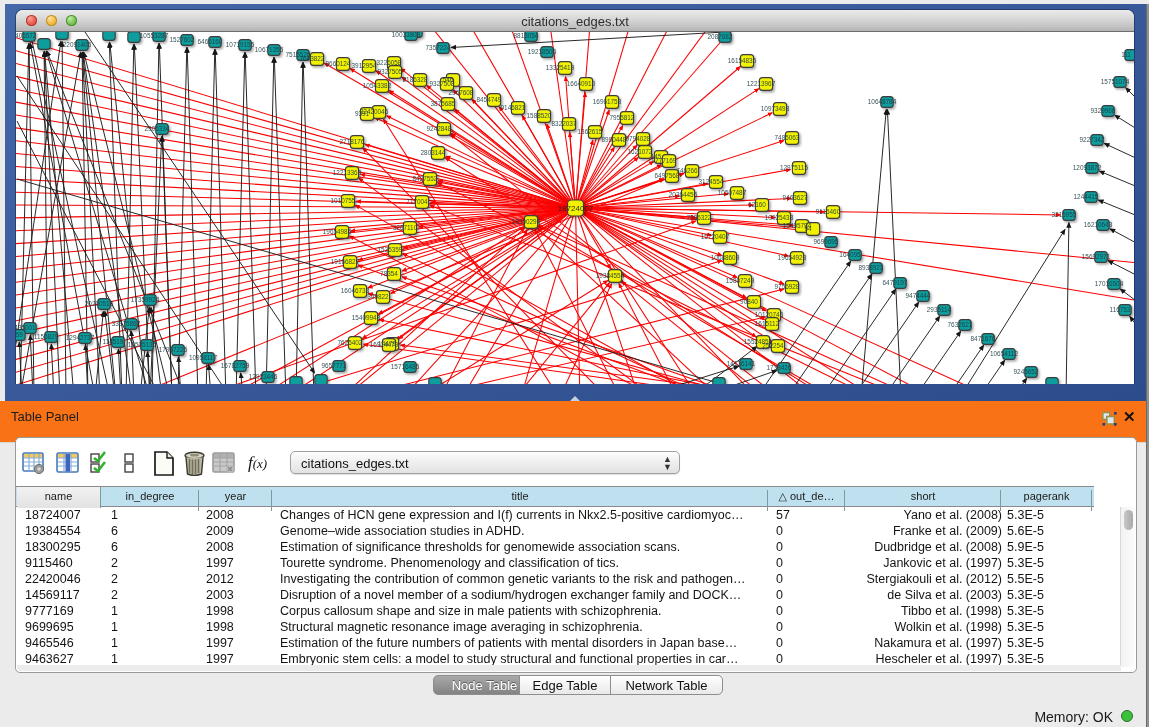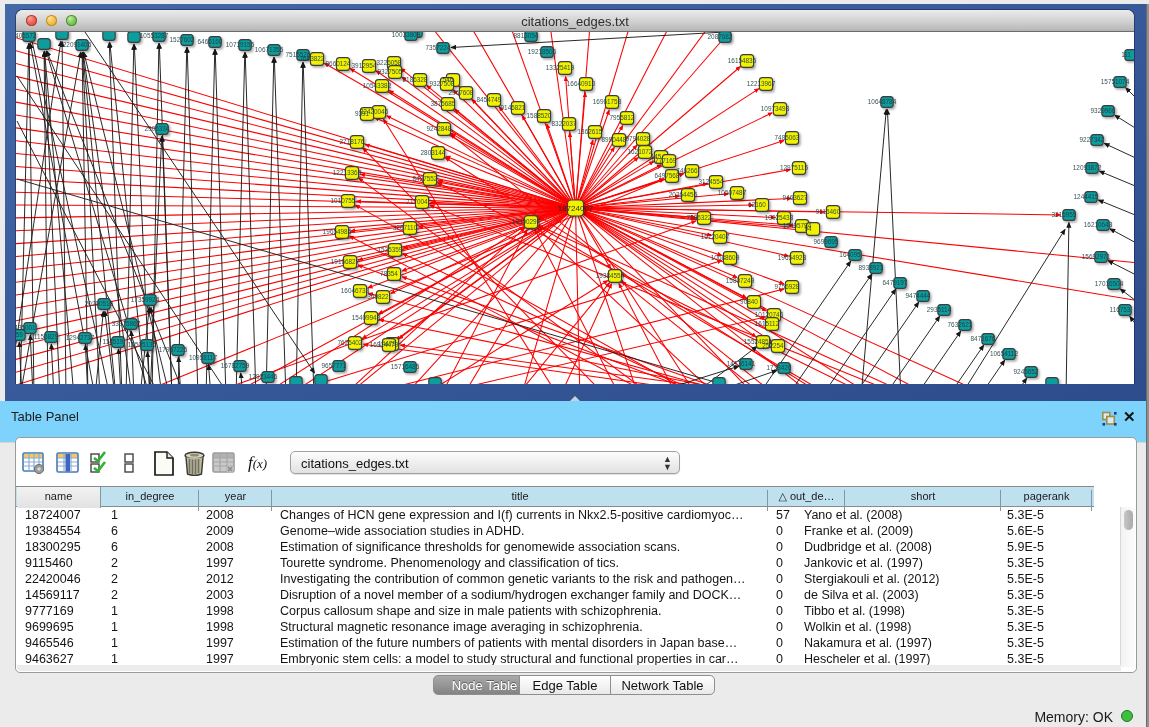--- a/index.html
+++ b/index.html
@@ -16,50 +16,50 @@
 #tl2{left:30px;background:radial-gradient(circle at 35% 30%,#fbe2a2,#f6c04f 45%,#dd9f27);box-shadow:inset 0 0 0 1px #c08c1e}
 #tl3{left:50px;background:radial-gradient(circle at 35% 30%,#c0eda4,#82ca61 45%,#55a436);box-shadow:inset 0 0 0 1px #4d8f2f}
 #net{position:absolute;left:0;top:22px;background:#fff}
 #net line.r{stroke:#fb0100;stroke-width:1.05}
 #net line.b{stroke:#1e1e1e;stroke-width:0.95}
 #net .tn{fill:#0b9d9d;stroke:#3d3d3d;stroke-width:1.1}
 #net .yn{fill:#f2f200;stroke:#3d3d3d;stroke-width:1.1}
 #net .lb{font-size:6.4px;fill:#1c3a40;text-anchor:middle;opacity:.92}
 #net .hb{font-size:8px;fill:#222}
 #rstrip{position:absolute;left:1146px;top:4px;width:3px;height:723px;background:#909090;border-left:1px solid #6b6b6b}
-#tphead{position:absolute;left:0;top:401px;width:1146px;height:42px;background:#7dd3fc;border-bottom:1px solid #d6d6d6}
+#tphead{position:absolute;left:0;top:401px;width:1146px;height:42px;background:#f97316;border-bottom:1px solid #d6d6d6}
 #tphead .t{position:absolute;left:11px;top:8px;font-size:13px;color:#1c1c1c}
 #grip{position:absolute;left:570px;top:396px;width:0;height:0;border-left:5px solid transparent;border-right:5px solid transparent;border-bottom:5px solid #c7d0de}
 #float{position:absolute;left:1102px;top:411px;width:15px;height:15px}
 #xbtn{position:absolute;left:1123px;top:408px;font-size:15px;font-weight:bold;color:#111}
 #panel{position:absolute;left:15px;top:437px;width:1122px;height:236px;background:#fff;
  border:1px solid #9a9a9a;border-radius:5px}
 .tbi{position:absolute;top:13px}
 .fx{position:absolute;left:232px;top:15px;font-size:17px;font-style:italic;font-family:"Liberation Serif",serif;color:#111;font-weight:normal}
 .fx span{font-size:13px}
 #combo{position:absolute;left:274px;top:13px;width:390px;height:23px;border:1px solid #a0a0a0;border-radius:5px;
  background:linear-gradient(#fdfdfd,#ececec 60%,#e2e2e2);box-shadow:0 1px 1px rgba(0,0,0,.12)}
 #combo .v{position:absolute;left:10px;top:4px;font-size:13px;color:#111}
 #combo .a{position:absolute;right:7px;top:3px;font-size:9px;color:#333;line-height:8px;text-align:center}
 #thead{position:absolute;left:0px;top:48px;width:1078px;height:21px;background:#bfe0ee;
  border-top:1px solid #8a8a8a;border-bottom:1px solid #8a8a8a;font-size:11px;color:#1b1b1b}
 #thead span{position:absolute;top:3px;text-align:center;border-right:1px solid #7e99a4;height:21px}
 #rows{position:absolute;left:0;top:69px;width:1104px;font-size:12.5px;color:#141414}
 .tr{position:relative;height:16px;white-space:nowrap}
 .tr span{position:absolute;top:1px}
 .c0{left:9px}.c1{left:95px}.c2{left:190px}.c3{left:264px}.c4{left:760px}
-.c5{left:788px;width:156px;text-align:left}.c6{left:991px}
+.c5{left:830px;width:156px;text-align:right}.c6{left:991px}
 #vsb{position:absolute;right:1px;top:69px;width:15px;height:160px;background:linear-gradient(90deg,#f2f2f2,#fcfcfc);border-left:1px solid #d8d8d8}
 #vsb .th{position:absolute;left:2.5px;top:3px;width:9px;height:20px;background:linear-gradient(90deg,#c6c6c6,#ababab);border-radius:5px}
 #hsb{position:absolute;left:1px;bottom:1px;width:1104px;height:6px;background:#ececec;border-radius:0 0 0 4px}
 #tabs{position:absolute;left:429px;top:675px;height:20px;font-size:13px}
 .seg{position:absolute;top:0;height:20px;line-height:19px;text-align:center;border:1px solid #8e8e8e;background:linear-gradient(#fff,#e9e9e9)}
 #seg1{left:4px;width:103px;background:linear-gradient(#a9a9a9,#838383);color:#fff;border-radius:5px 0 0 5px;text-shadow:0 -1px 0 #5c5c5c}
 #seg2{left:90px;width:92px;color:#111}
-#seg3{left:181px;width:105px;color:#111;border-radius:0 5px 5px 0}
+#seg3{left:181px;width:113px;color:#111;border-radius:0 5px 5px 0}
 #mem{position:absolute;right:36px;top:709px;font-size:14px;color:#1a1a1a}
 #dot{position:absolute;left:1121px;top:710px;width:12px;height:12px;border-radius:50%;background:#3cc13c;border:1.5px solid #2b6e2b}
 </style></head><body>
 <div id="frame">
  <div id="win">
   <div id="tbar">
         <div class="ti">citations_edges.txt</div>
    <div class="tl" id="tl1"></div>
         <div class="tl" id="tl2"></div>
         <div class="tl" id="tl3"></div>

